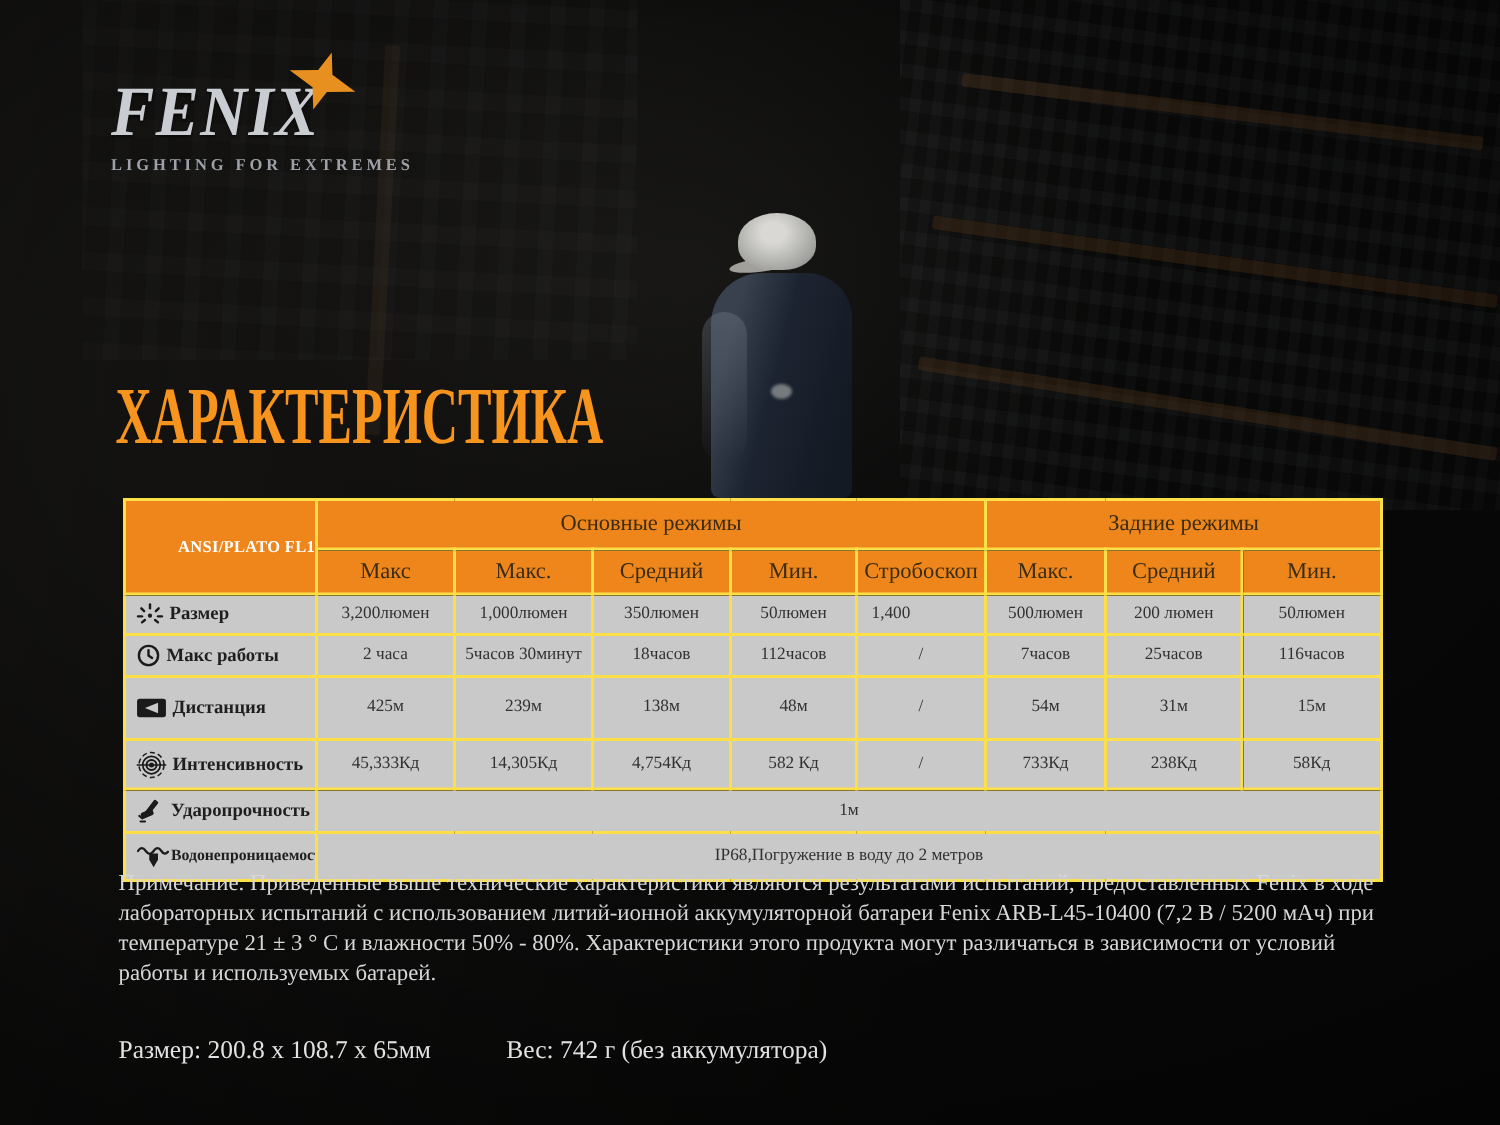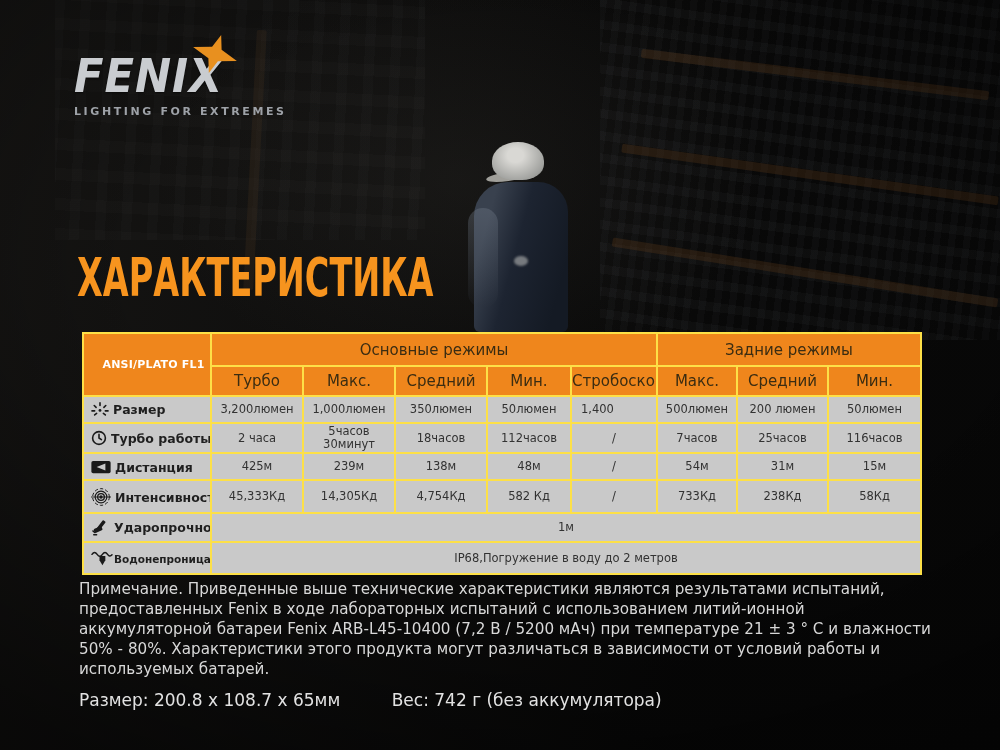--- a/index.html
+++ b/index.html
@@ -1,21 +1,21 @@
 <!DOCTYPE html>
 <html style="--accent: #EF861C; --title-orange: #F7941E; --cellgray: #C9C9C9;"><head>
 <meta charset="utf-8">
 <style>
   * { margin:0; padding:0; box-sizing:border-box; }
   html,body { width:1000px; height:750px; }
   body {
     font-family:"DejaVu Sans","Liberation Sans",sans-serif;
     background:#0b0b0b; overflow:hidden; position:relative;
   }
-  .canvas { position:absolute; inset:0; width:1000px; height:750px; background:#0c0c0b; overflow:hidden; }
+  .canvas { position:absolute; inset:0; width:1000px; height:750px; background:#0c0c0b; overflow:hidden;font-family:Liberation Serif, serif; }
 
   
   .bg { position:absolute; inset:0; z-index:0; }
   .bg-base {
     position:absolute; inset:0;
     background:
       radial-gradient(ellipse 430px 300px at 46% 24%, rgba(62,60,56,0.22), transparent 70%),
       linear-gradient(100deg, rgba(34,32,30,0.45) 0%, rgba(8,8,8,0.9) 70%),
       #0c0c0b;
   }
@@ -77,21 +77,21 @@
 
   
   .spec-table-wrap { position:absolute; left:82px; top:332px; z-index:2; }
   table.spec {
     border-collapse:collapse; table-layout:fixed; width:838px;
     background:#0e0e0e;
   }
   table.spec th, table.spec td { border:2px solid #fde047; overflow:hidden; }
   th.corner {
     background:var(--accent,#EF861C); color:#ffffff; font-size:11px; font-weight:bold;
-    text-align:center; padding-left:13px; letter-spacing:.2px;
+    text-align:right; padding-left:13px; letter-spacing:.2px;
   }
   th.group { background:var(--accent,#EF861C); color:#3a2c12; font-size:15px; font-weight:normal; height:33px; }
   th.col   { background:var(--accent,#EF861C); color:#3a2c12; font-size:15px; font-weight:normal; height:30px; }
   td.row-label {
     background:var(--cellgray,#C9C9C9); color:#1f1f1f; font-weight:bold; font-size:12.5px;
     padding-left:7px; white-space:nowrap;
   }
   td.row-label .icon { display:inline-block; vertical-align:middle; margin-right:4px; line-height:0; }
   td.row-label .lbl { vertical-align:middle; }
   td.val {
@@ -156,21 +156,21 @@
           <col style="width:91px">
           <col style="width:93px">
       </colgroup>
       <thead>
         <tr>
           <th class="corner" rowspan="2">ANSI/PLATO FL1</th>
           <th class="group" colspan="5">Основные режимы</th>
           <th class="group" colspan="3">Задние режимы</th>
         </tr>
         <tr>
-          <th class="col">Турбо</th>
+          <th class="col">Макс</th>
           <th class="col">Макс.</th>
           <th class="col">Средний</th>
           <th class="col">Мин.</th>
           <th class="col">Стробоскоп</th>
           <th class="col">Макс.</th>
           <th class="col">Средний</th>
           <th class="col">Мин.</th>
         </tr>
       </thead>
       <tbody id="spec-body">
@@ -193,31 +193,31 @@
             <td class="val">50люмен</td>
             <td class="val left">1,400</td>
             <td class="val">500люмен</td>
             <td class="val">200 люмен</td>
             <td class="val">50люмен</td>
           </tr>
           <tr style="height: 28px;">
             <td class="row-label"><span class="icon"><svg width="16" height="16" viewBox="0 0 20 20">
                   <circle cx="10" cy="10" r="8" fill="none" stroke="#1a1a1a" stroke-width="2"></circle>
                   <path d="M10 5.5 V10 L13 12" fill="none" stroke="#1a1a1a" stroke-width="2" stroke-linecap="round"></path>
-                </svg></span><span class="lbl">Турбо работы</span></td>
+                </svg></span><span class="lbl">Макс работы</span></td>
             <td class="val">2 часа</td>
             <td class="val">5часов 30минут</td>
             <td class="val">18часов</td>
             <td class="val">112часов</td>
             <td class="val">/</td>
             <td class="val">7часов</td>
             <td class="val">25часов</td>
             <td class="val">116часов</td>
           </tr>
-          <tr style="height: 27px;">
+          <tr style="height: 42px;">
             <td class="row-label"><span class="icon"><svg width="20" height="14" viewBox="0 0 22 16">
                   <rect x="0" y="1" width="22" height="14" rx="2" fill="#1a1a1a"></rect>
                   <path d="M16 4 L6 8 L16 12 Z" fill="#c9c9c9"></path>
                 </svg></span><span class="lbl">Дистанция</span></td>
             <td class="val">425м</td>
             <td class="val">239м</td>
             <td class="val">138м</td>
             <td class="val">48м</td>
             <td class="val">/</td>
             <td class="val">54м</td>

